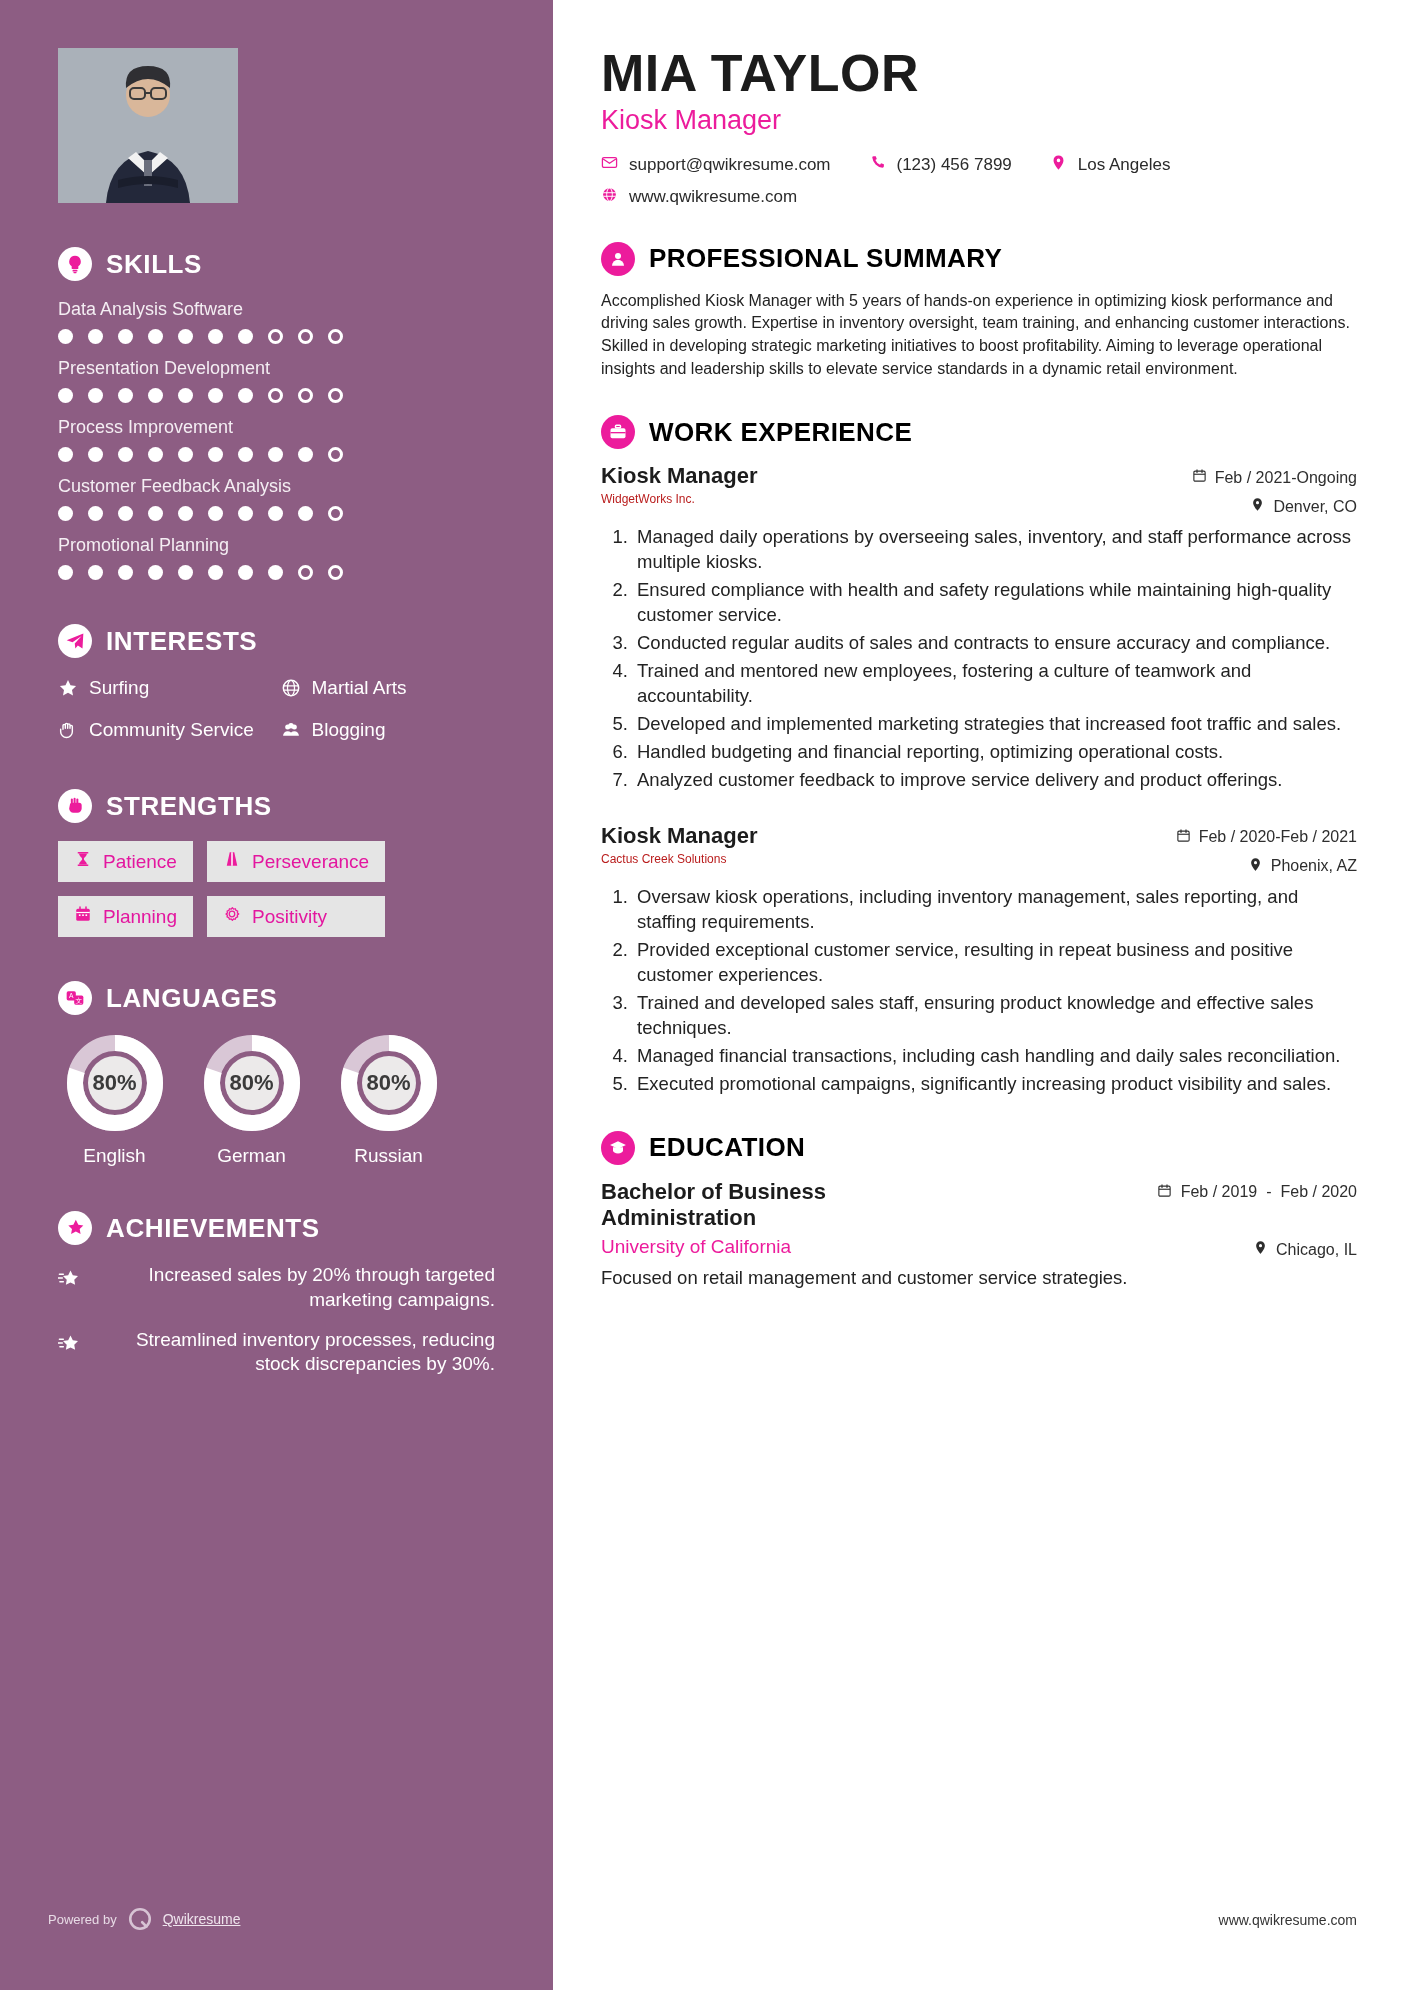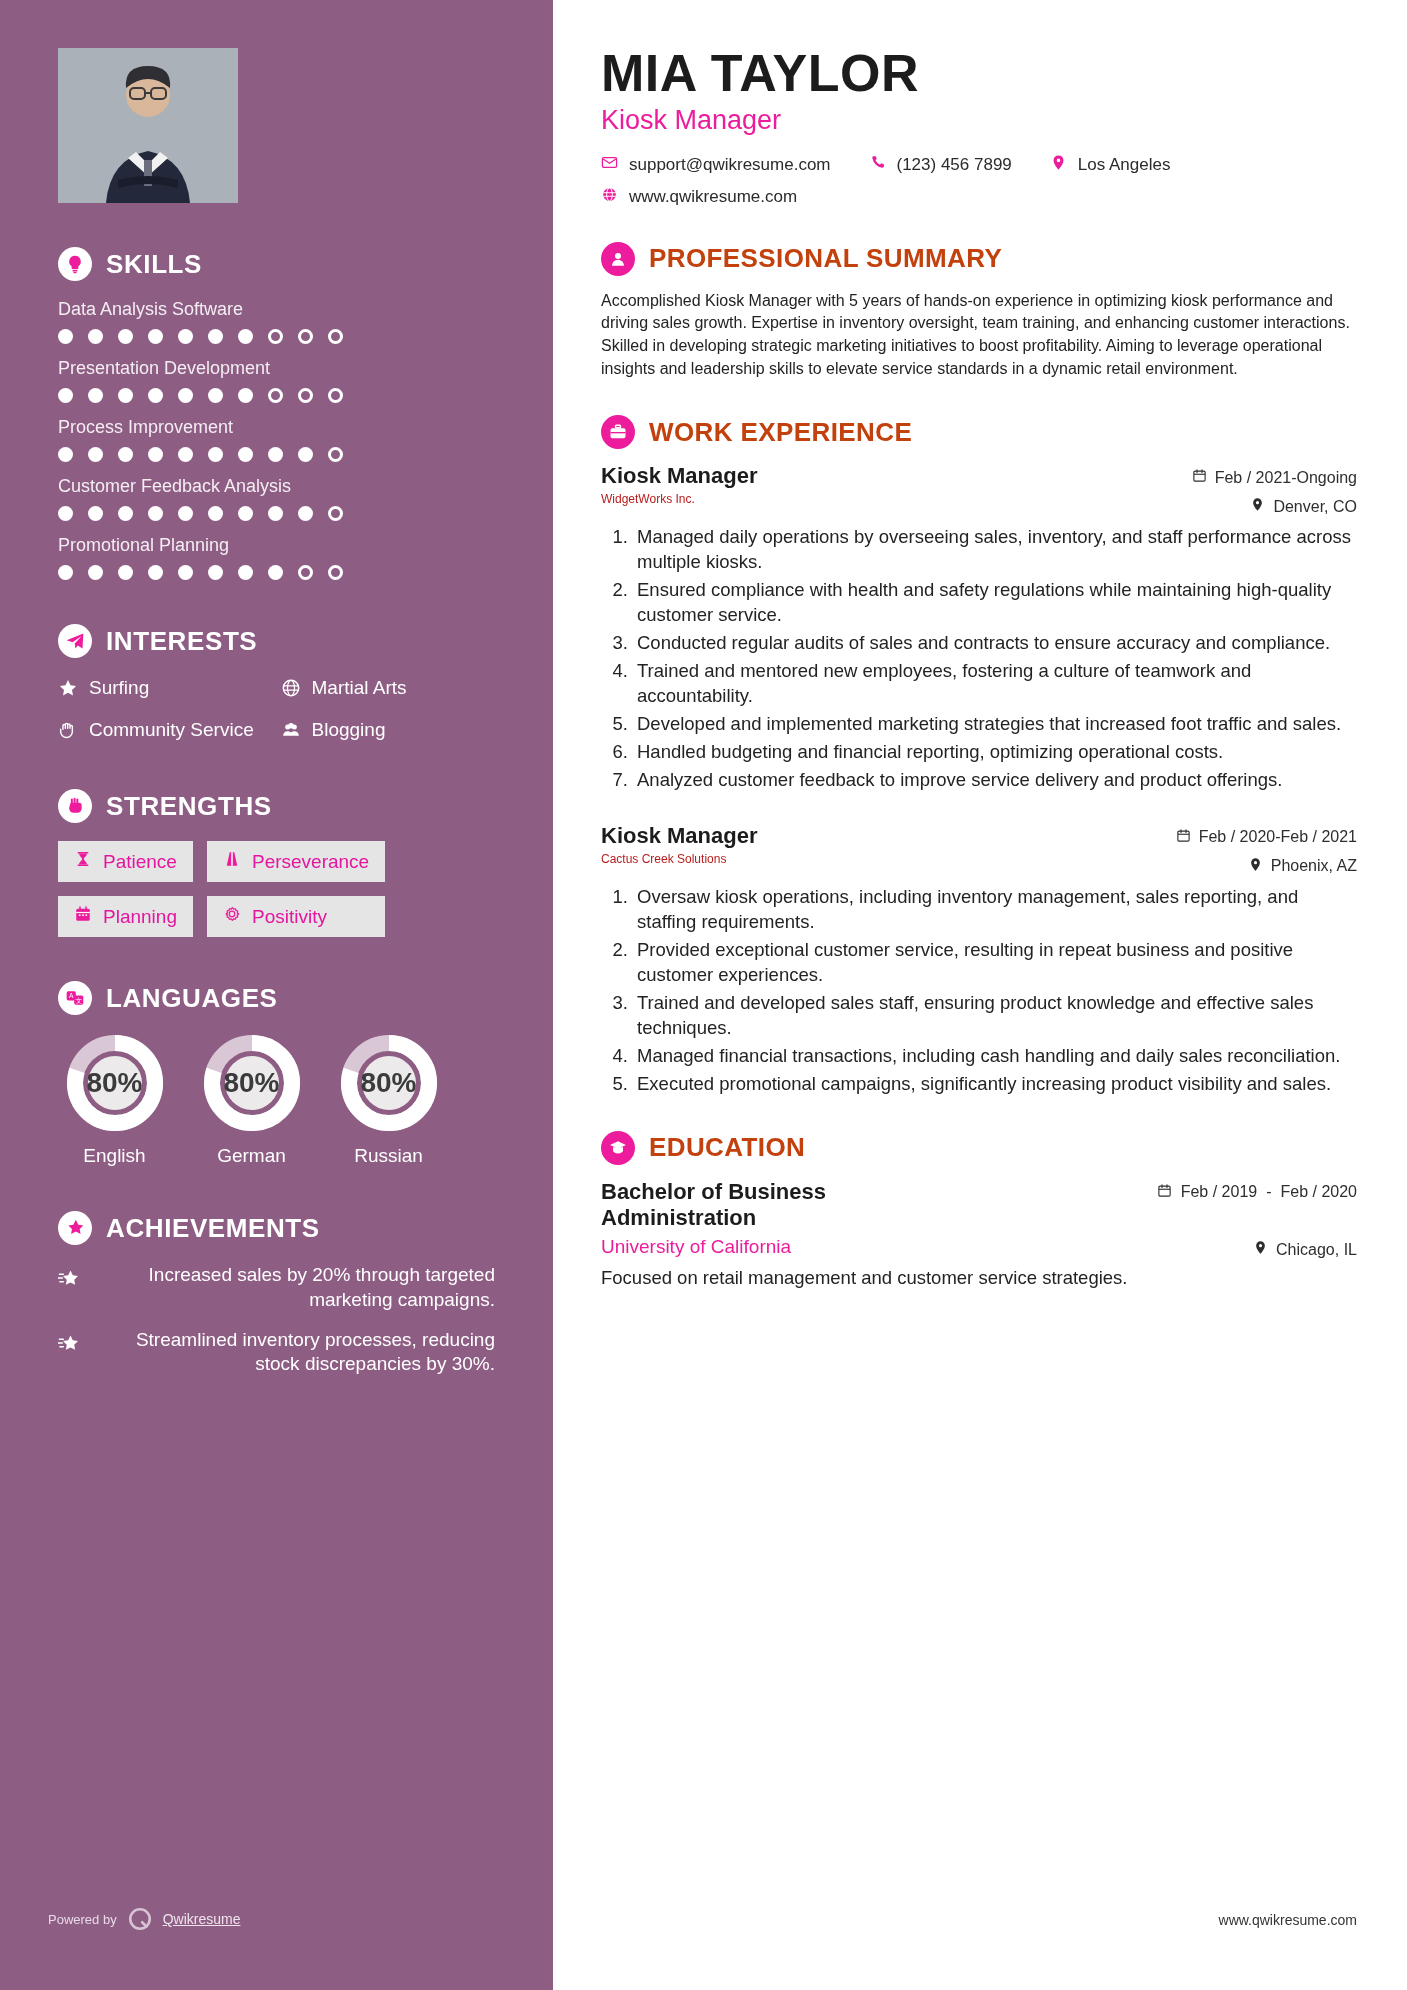--- a/index.html
+++ b/index.html
@@ -51,21 +51,21 @@
     padding: 9px 16px; display: flex; align-items: center; gap: 11px; white-space: nowrap;
   }
   .strength svg { width: 18px; height: 18px; flex: 0 0 18px; }
 
   .langs { display: flex; gap: 24px; margin-top: 4px; }
   .lang { width: 113px; text-align: center; }
   .ring { width: 100px; height: 100px; position: relative; margin: 0 auto; }
   .ring svg { transform: rotate(-90deg); display: block; }
   .ring-val {
     position: absolute; inset: 0; display: flex; align-items: center; justify-content: center;
-    font-size: 28px; font-weight: 700; color: #3b3b3b;
+    font-size: 22px; font-weight: 700; color: #3b3b3b;
   }
   .lang-name { margin-top: 12px; font-size: 19px; color: #fff; }
 
   .ach { display: flex; gap: 13px; margin-bottom: 16px; align-items: flex-start; }
   .ach svg { width: 25px; height: 22px; flex: 0 0 25px; margin-top: 4px; }
   .ach-text { font-size: 19px; line-height: 1.28; color: #fff; text-align: right; }
 
   .side-footer {
     position: absolute; left: 48px; bottom: 58px;
     display: flex; align-items: center; gap: 10px;
@@ -83,21 +83,21 @@
   .crow { display: flex; align-items: center; flex-wrap: wrap; gap: 8px; margin-bottom: 10px; }
   .citem { display: flex; align-items: center; gap: 11px; font-size: 17px; color: #2b2b2b; }
   .citem svg { width: 17px; height: 17px; flex: 0 0 17px; }
   .cgap { width: 22px; }
 
   .msec { margin-top: 34px; }
   .msec-head { display: flex; align-items: center; gap: 14px; margin-bottom: 14px; }
   .m-badge { width: 34px; height: 34px; border-radius: 50%; background: #ec1c9c;
     display:flex; align-items:center; justify-content:center; flex:0 0 34px; }
   .m-badge svg { width: 20px; height: 20px; }
-  .msec-title { font-size: 26px; font-weight: 700; color: #c2410c; letter-spacing:.4px; }
+  .msec-title { font-size: 26px; font-weight: 700; color: #000000; letter-spacing:.4px; }
 
   .summary { font-size: 16px; line-height: 1.43; color: #232323; }
 
   .job { margin-top: 6px; }
   .job + .job { margin-top: 30px; }
   .job-top { display: flex; justify-content: space-between; align-items: flex-start; }
   .job-title { font-size: 22px; font-weight: 700; color: #1c1c1c; }
   .job-meta { font-size: 16px; color: #2e2e2e; display: flex; align-items: center; gap: 8px; white-space: nowrap; padding-top:5px; }
   .job-meta svg { width: 15px; height: 15px; flex:0 0 15px; }
   .job-sub { display: flex; justify-content: space-between; align-items: flex-start; margin-top: 3px; }

